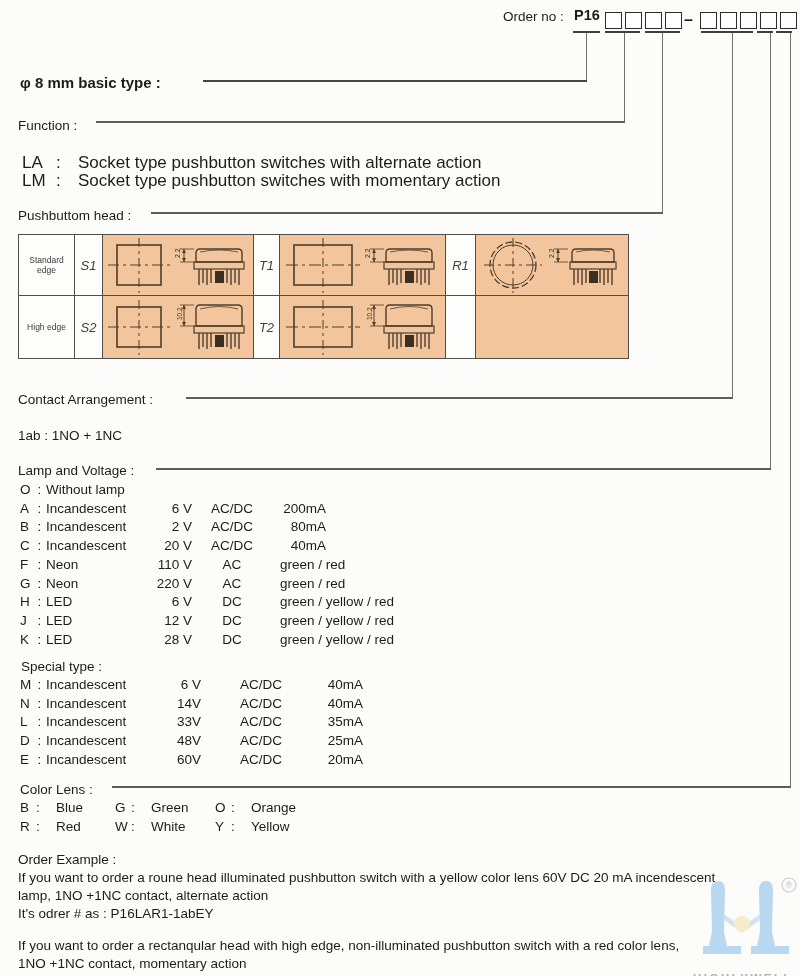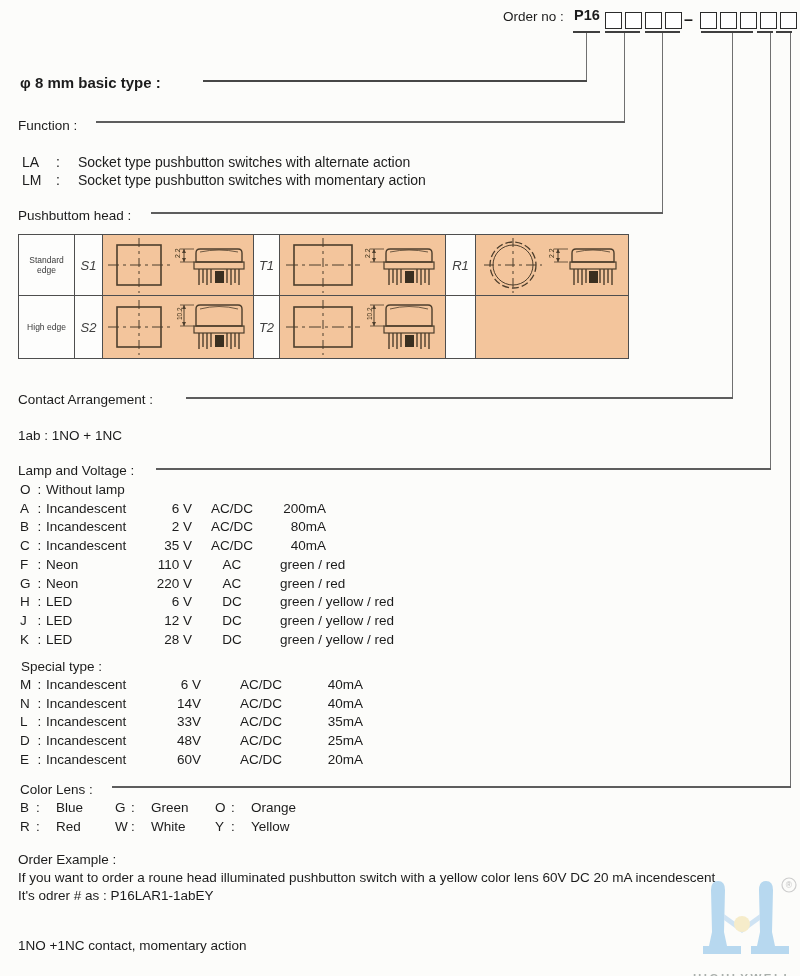--- a/index.html
+++ b/index.html
@@ -14,21 +14,21 @@
   .t13{font-size:13.5px;line-height:15px;white-space:nowrap;}
   .bold{font-weight:bold;}
   
   .codebox{width:15px;height:15px;border:1.7px solid #2b2b2b;background:#fff;display:inline-block;}
   .boxrow{display:flex;gap:3px;}
   .grp-underline{position:absolute;height:2px;background:#3f3f3f;}
   .vline{position:absolute;width:1.3px;background:#707070;}
   .hline{position:absolute;height:1.5px;background:#5d5d5d;}
   .hline.thick{height:2px;background:#474747;}
   
-  .fn-row{display:flex;font-size:14px;line-height:17.5px;white-space:nowrap;}
+  .fn-row{display:flex;font-size:17px;line-height:17.5px;white-space:nowrap;}
   .fn-code{width:34px;}
   .fn-colon{width:22px;}
   
   .head-table{
     display:grid;
     grid-template-columns:56px 28px 151px 26px 166px 30px 152px;
     grid-template-rows:61px 62px;
     border:1px solid #4e4e4e;background:#fff;
   }
   .head-table>div{border-right:1px solid #4e4e4e;border-bottom:1px solid #4e4e4e;display:flex;align-items:center;justify-content:center;}
@@ -258,21 +258,21 @@
         <span class="c-colon">:</span>
         <span class="c-name">Incandescent</span>
         <span class="c-volt">2 V</span>
         <span class="c-sup">AC/DC</span>
         <span class="c-cur">80mA</span>
       </div>
       <div class="spec-row">
         <span class="c-code">C</span>
         <span class="c-colon">:</span>
         <span class="c-name">Incandescent</span>
-        <span class="c-volt">35 V</span>
+        <span class="c-volt">20 V</span>
         <span class="c-sup">AC/DC</span>
         <span class="c-cur">40mA</span>
       </div>
       <div class="spec-row">
         <span class="c-code">F</span>
         <span class="c-colon">:</span>
         <span class="c-name">Neon</span>
         <span class="c-volt">110 V</span>
         <span class="c-sup">AC</span>
         <span class="c-colors">green / red</span>
@@ -389,23 +389,25 @@
           <span class="lens-code">Y</span>
           <span class="lens-colon">:</span>
           <span class="lens-name">Yellow</span>
         </span>
       </div>
     </div>
 
   <span class="abs t13" style="left:18px;top:852px;">Order Example :</span>
   <div class="abs" style="left:18px;top:869px;" id="example-p1">
       <div class="ex-line">If you want to order a roune head illuminated pushbutton switch with a yellow color lens 60V DC 20 mA incendescent</div>
+      <div class="ex-line">lamp, 1NO +1NC contact, alternate action</div>
       <div class="ex-line">It's odrer # as : P16LAR1-1abEY</div>
     </div>
   <div class="abs" style="left:18px;top:937px;" id="example-p2">
+      <div class="ex-line">If you want to order a rectanqular head with high edge, non-illuminated pushbutton switch with a red color lens,</div>
       <div class="ex-line">1NO +1NC contact, momentary action</div>
     </div>
 
   <div class="abs" style="left:693px;top:874px;width:106px;height:100px;">
     <svg width="106" height="86" viewBox="0 0 106 86">
       <circle cx="96" cy="11" r="7" fill="none" stroke="#cdcdcd" stroke-width="1.2"></circle>
       <text x="96" y="14" font-size="8.5" fill="#bfbfbf" text-anchor="middle">®</text>
       <path d="M16,72 L19,58 L18,16 Q18,7 25,7 Q32,7 32,16 L31,58 L34,72 Z" fill="#b7d8ef"></path>
       <path d="M64,72 L67,58 L66,16 Q66,7 73,7 Q80,7 80,16 L79,58 L82,72 Z" fill="#b7d8ef"></path>
       <rect x="10" y="72" width="38" height="8" fill="#b7d8ef"></rect>

